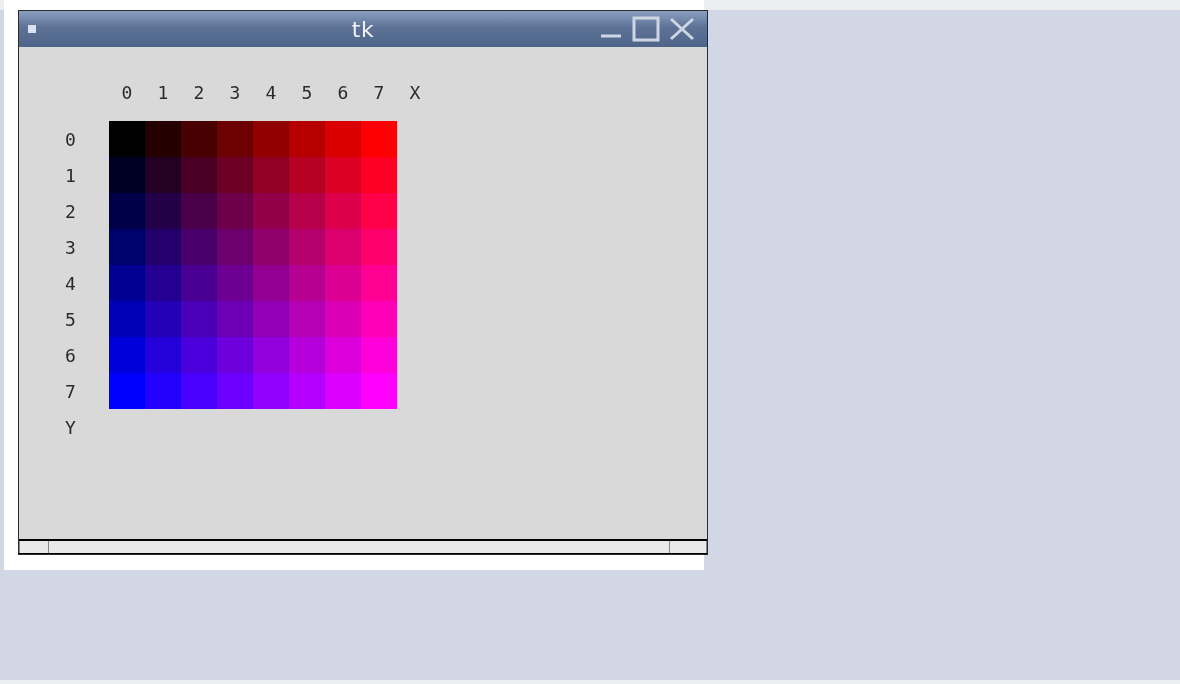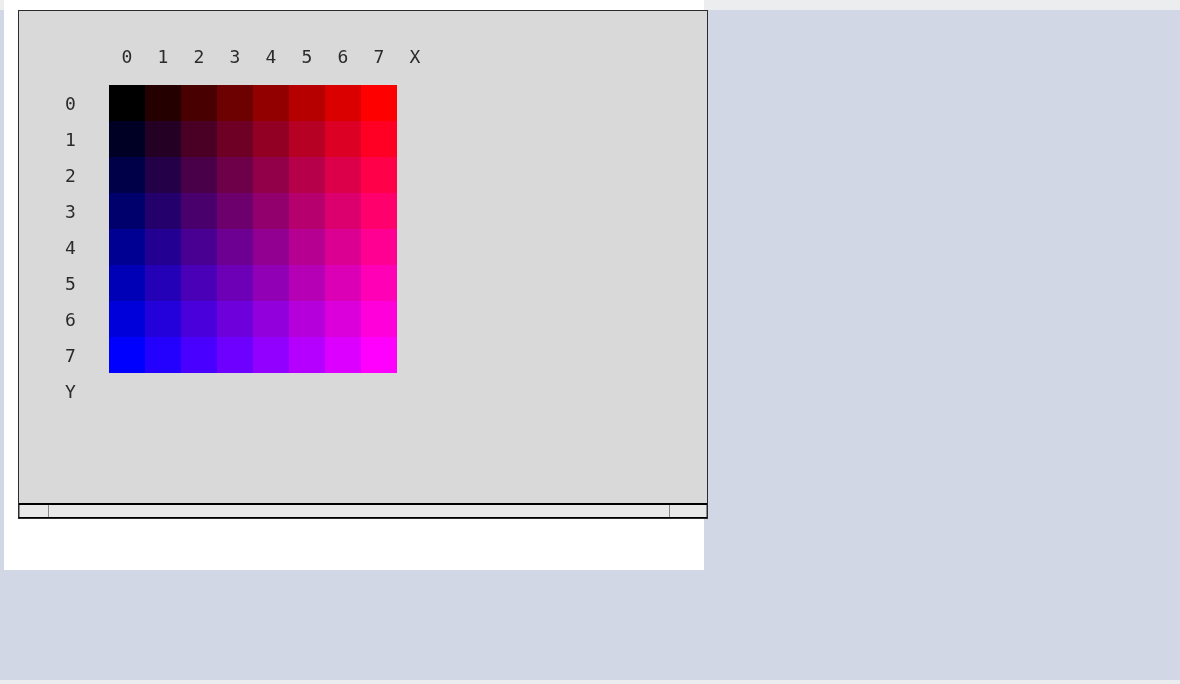--- a/index.html
+++ b/index.html
@@ -148,20 +148,44 @@
   }
 </style>
 </head>
 <body>
 
 <div class="backdrop">
   <div class="whitebox"></div>
 </div>
 
 <div class="window">
+  <div class="titlebar">
+    <div class="sysmenu">
+      <span class="dot"></span>
+    </div>
+    <div class="title">tk</div>
+    <div class="controls">
+      <div class="ctrl">
+        <svg width="28" height="22">
+          <line x1="4" y1="18" x2="24" y2="18" stroke="#cfd6e3" stroke-width="3"></line>
+        </svg>
+      </div>
+      <div class="ctrl">
+        <svg width="30" height="28">
+          <rect x="3" y="3" width="24" height="22" fill="none" stroke="#cfd6e3" stroke-width="3"></rect>
+        </svg>
+      </div>
+      <div class="ctrl">
+        <svg width="30" height="28">
+          <line x1="4" y1="4" x2="26" y2="24" stroke="#cfd6e3" stroke-width="3"></line>
+          <line x1="26" y1="4" x2="4" y2="24" stroke="#cfd6e3" stroke-width="3"></line>
+        </svg>
+      </div>
+    </div>
+  </div>
 
   <div class="client">
     <div class="grid-area">
       <div class="col-headers" id="col-headers">
           <div class="hcell">0</div>
           <div class="hcell">1</div>
           <div class="hcell">2</div>
           <div class="hcell">3</div>
           <div class="hcell">4</div>
           <div class="hcell">5</div>

